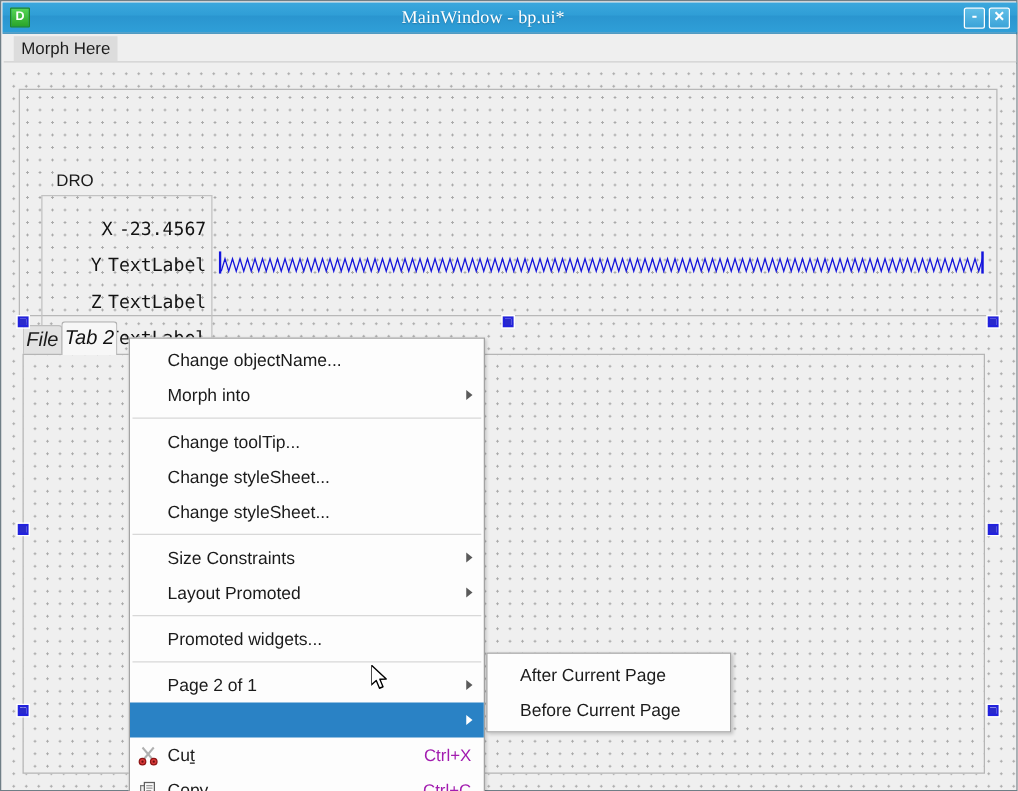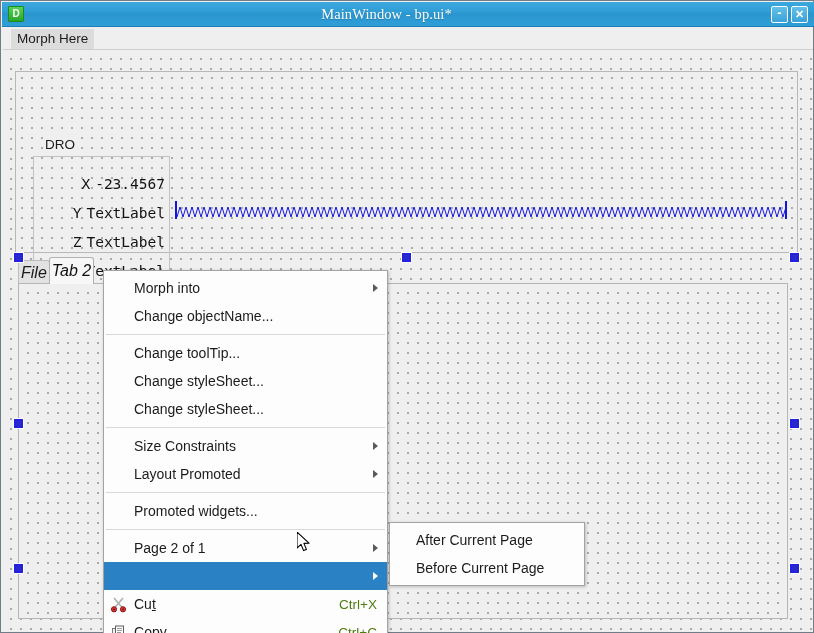--- a/index.html
+++ b/index.html
@@ -226,21 +226,21 @@
     display: flex; align-items: center;
     padding: 0 10px 0 30px;
     font-size: 14px;
     color: #1b1b1b;
     cursor: pointer;
     white-space: nowrap;
   }
   .mi.highlight { background: #2a82c5; color: #ffffff; }
   .mi .mi-label { flex: 1; }
   .mi .mi-accel {
-    color: #4d7c0f;
+    color: #a21caf;
     font-size: 13.5px;
     margin-left: 20px;
   }
   .mi .arrow {
     position: absolute;
     right: 9px; top: 50%;
     margin-top: -4px;
     width: 0; height: 0;
     border-left: 5px solid #5a5a5a;
     border-top: 4px solid transparent;
@@ -334,26 +334,26 @@
       <div class="handle" style="left:11px;  top:368px;"></div>
       <div class="handle" style="left:787px; top:368px;"></div>
       <div class="handle" style="left:11px;  top:513px;"></div>
       <div class="handle" style="left:399px; top:513px;"></div>
       <div class="handle" style="left:787px; top:513px;"></div>
     </div>
 
     <div class="ctxmenu" id="ctx-main">
 
       <div class="mi">
+        <span class="mi-label">Change objectName...</span>
+      </div>
+
+      <div class="mi">
         <span class="mi-label">Morph into</span>
         <span class="arrow"></span>
-      </div>
-
-      <div class="mi">
-        <span class="mi-label">Change objectName...</span>
       </div>
 
       <div class="menu-sep"></div>
 
       <div class="mi">
         <span class="mi-label">Change toolTip...</span>
       </div>
 
       <div class="mi">
         <span class="mi-label">Change styleSheet...</span>

